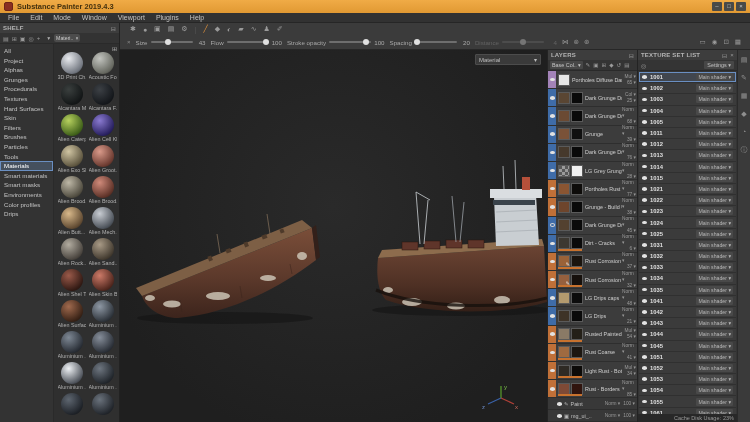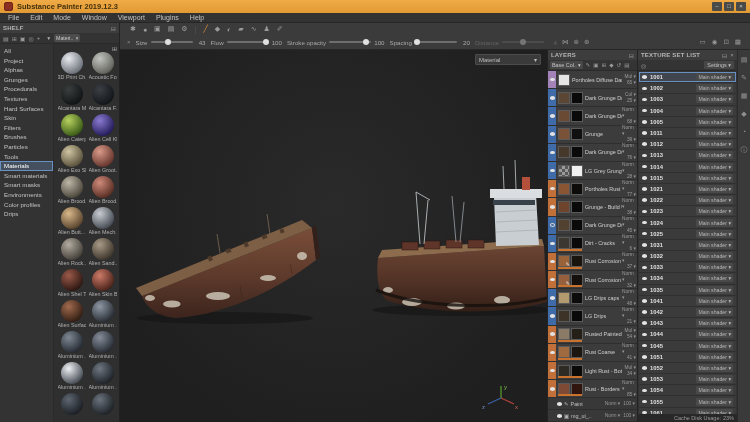--- a/index.html
+++ b/index.html
@@ -95,21 +95,21 @@
   
   .dockstrip { width:13px; flex:0 0 auto; background:#3a3a3a; border-left:1px solid #2a2a2a; display:flex; flex-direction:column; align-items:center; gap:10px; padding-top:6px; font-size:7px; color:#8f8f8f; }
 </style>
 </head>
 <body>
 
 <div class="app">
 
   <div class="titlebar">
     <span class="app-icon"></span>
-    <span class="title-text">Substance Painter 2019.12.3</span>
+    <span class="title-text">Substance Painter 2019.4.3</span>
     <span class="win-controls">
         <span class="win-btn">–</span>
         <span class="win-btn">□</span>
         <span class="win-btn">×</span>
       </span>
   </div>
 
   <div class="menubar">
       <span class="menu-item">File</span>
       <span class="menu-item">Edit</span>

